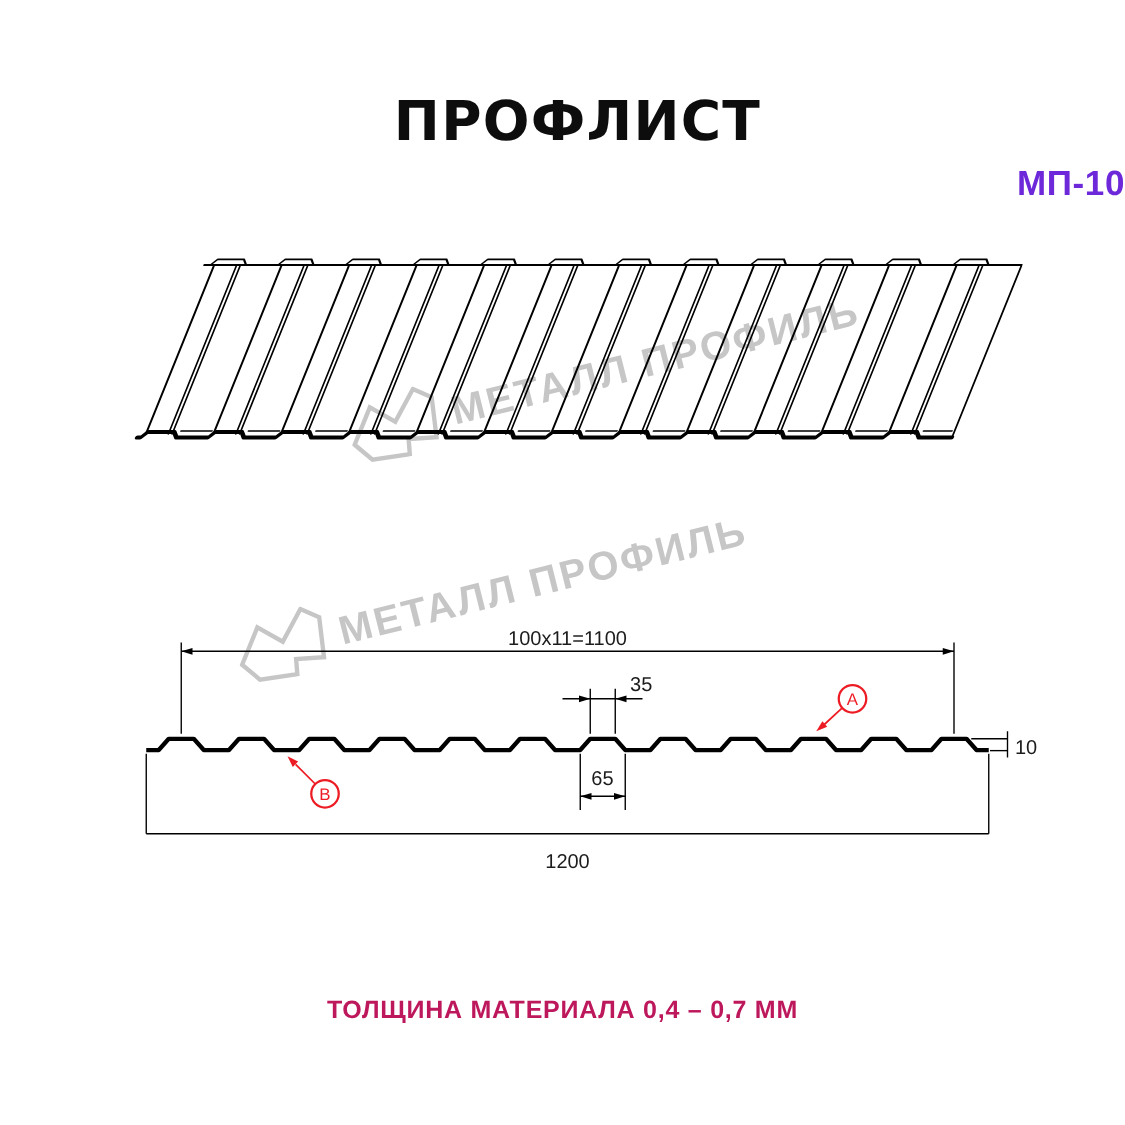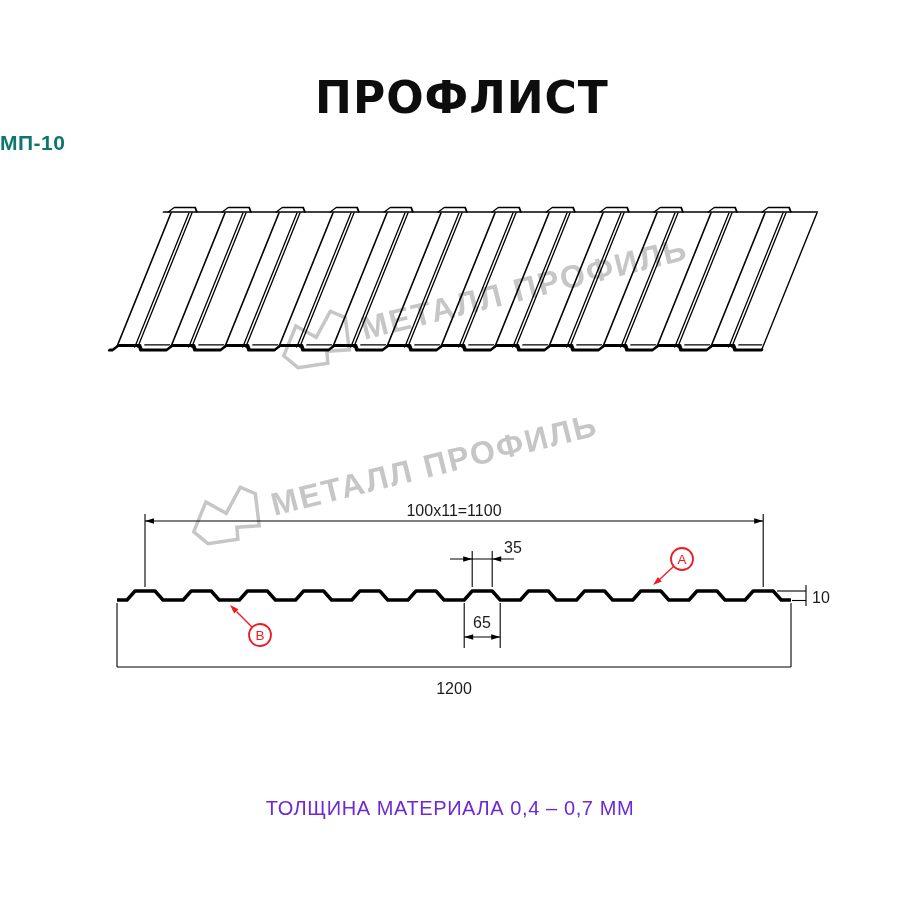--- a/index.html
+++ b/index.html
@@ -1,24 +1,24 @@
 <!DOCTYPE html>
 <html><head>
 <meta charset="utf-8">
 <style>
   html,body{margin:0;padding:0;background:#fff;}
   .page{position:relative;width:900px;height:900px;background:#ffffff;overflow:hidden;
         font-family:"Liberation Sans",sans-serif;color:#111;}
   .title{position:absolute;top:72px;left:0;width:900px;text-align:center;
          font-family:"DejaVu Sans",sans-serif;font-weight:700;font-size:44px;
          letter-spacing:1px;color:#0d0d0d;padding-left:12px;}
-  .subtitle{position:absolute;top:131px;left:0;width:900px;text-align:left;
-         font-weight:700;font-size:21px;letter-spacing:0.5px;color:#0f766e;}
+  .subtitle{position:absolute;top:131px;left:0;width:900px;text-align:right;
+         font-weight:700;font-size:28px;letter-spacing:0.5px;color:#6d28d9;}
   .footer-note{position:absolute;top:797px;left:0;width:900px;text-align:center;
-         font-weight:400;font-size:20px;letter-spacing:0.6px;color:#6d28d9;}
+         font-weight:700;font-size:20px;letter-spacing:0.6px;color:#be185d;}
   .wm{position:absolute;display:flex;align-items:center;gap:10px;
       transform:rotate(-14deg);transform-origin:0 80%;pointer-events:none;}
   .wm-text{font-weight:700;font-size:32px;letter-spacing:2px;color:#c6c6c6;white-space:nowrap;}
   .wm1{left:284px;top:322px;}
   .wm2{left:194px;top:498px;}
   .drawing-svg{position:absolute;left:0;top:0;}
   .dim-text{font-family:"Liberation Sans",sans-serif;font-size:16px;fill:#1c1c1c;}
   .callout-text{font-family:"Liberation Sans",sans-serif;font-size:13.5px;fill:#ed1c24;}
 </style>
 </head>

